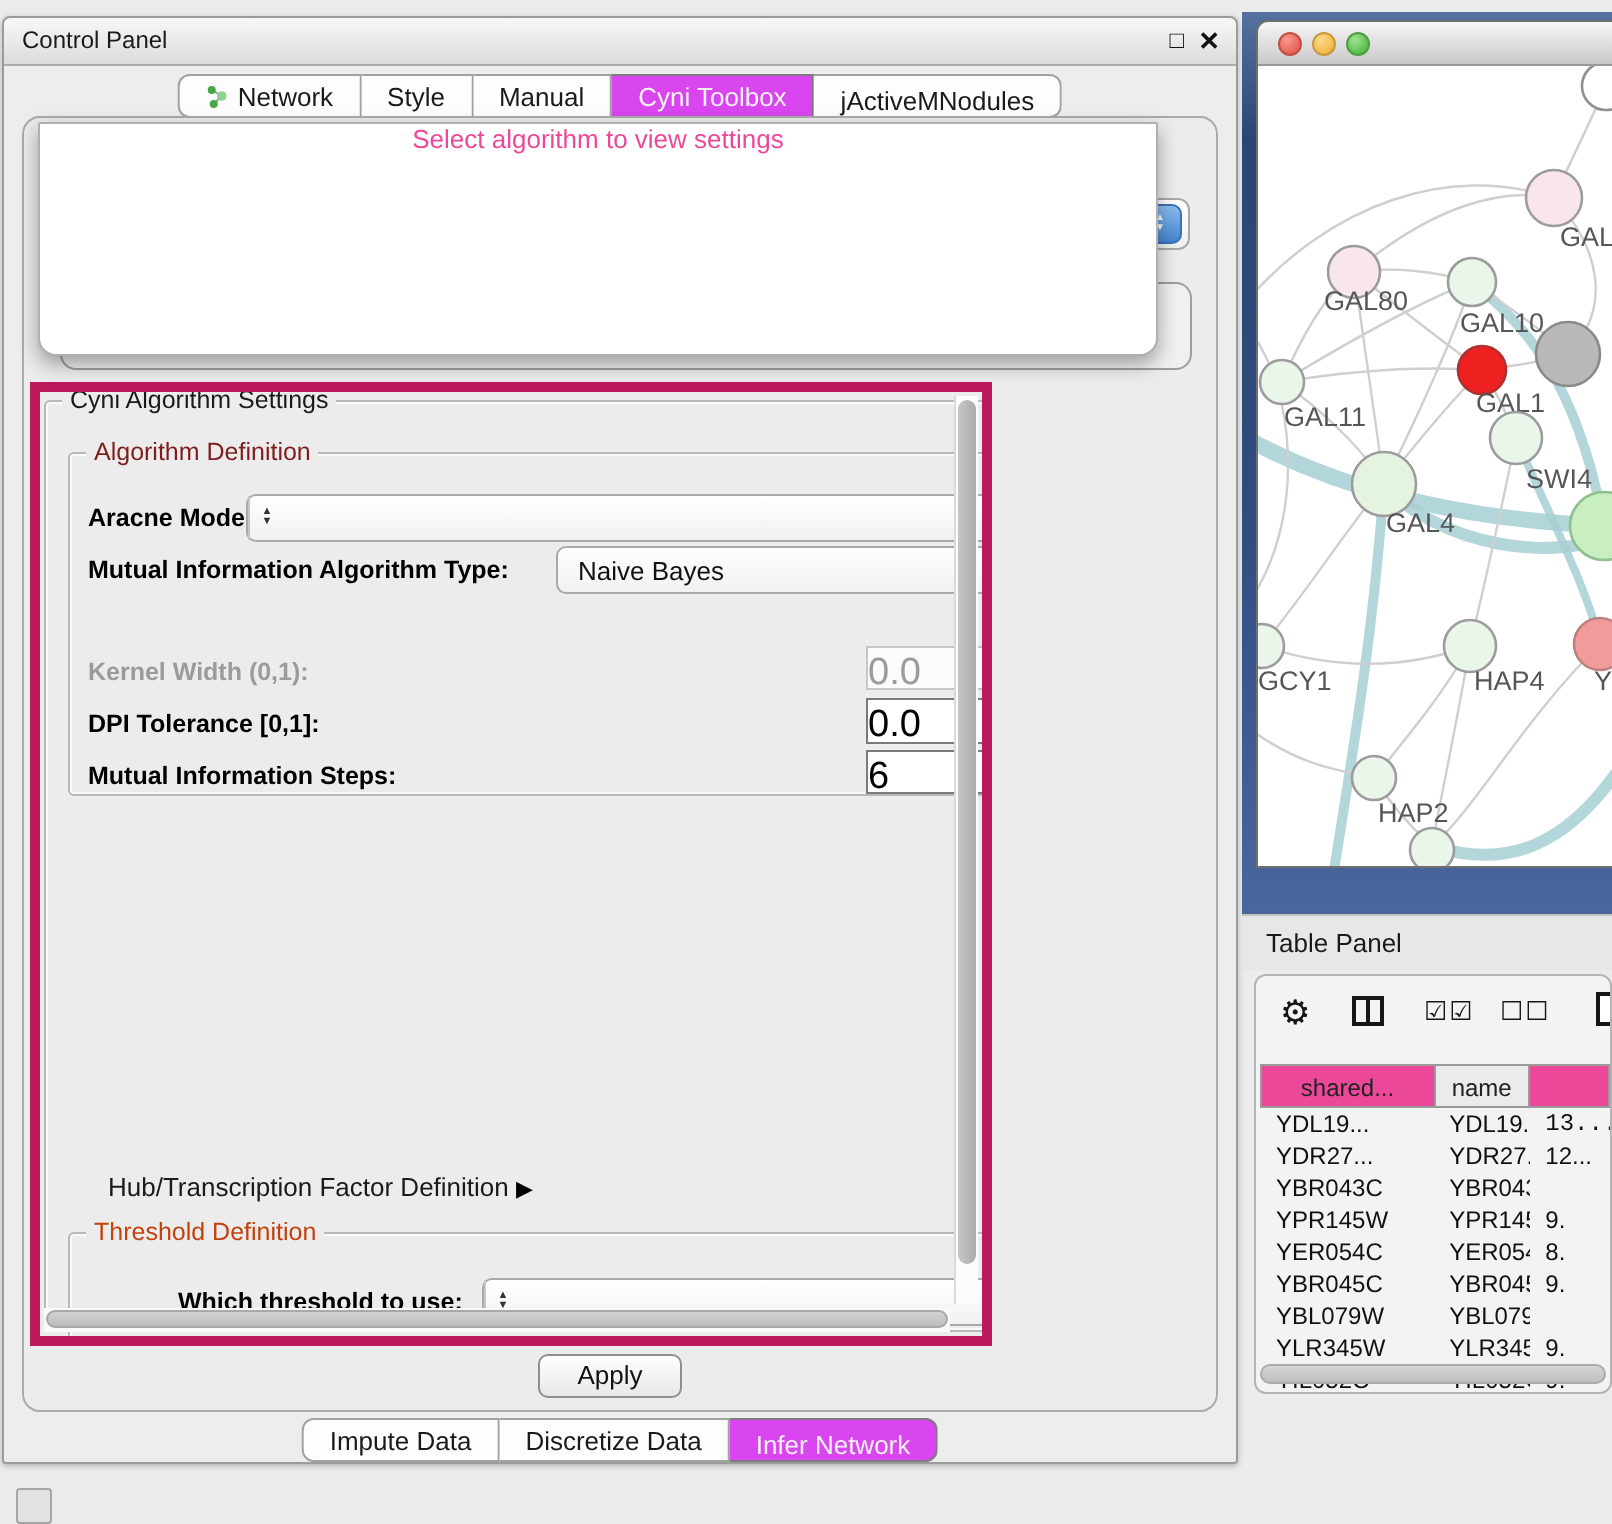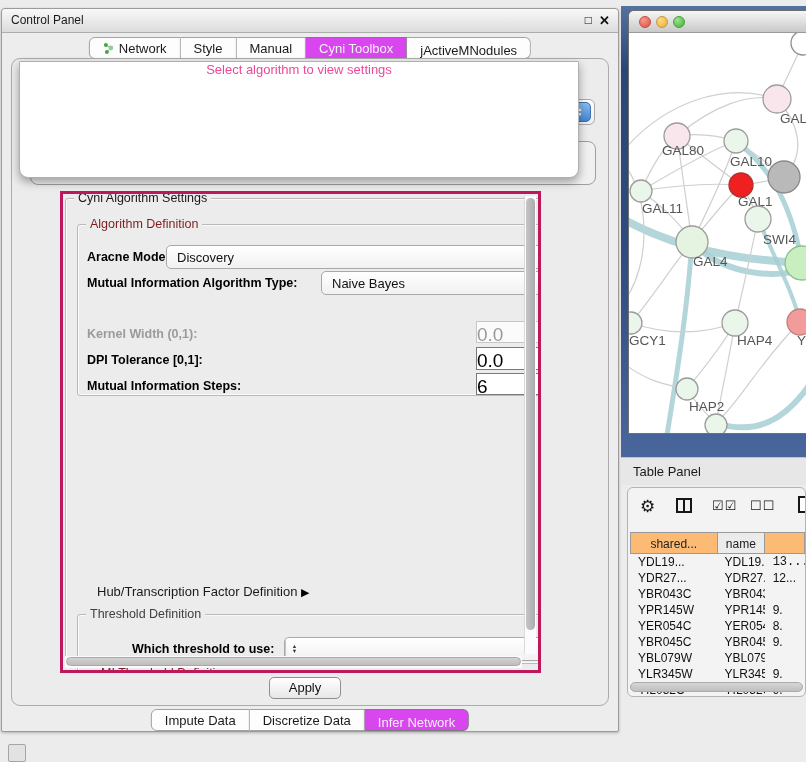--- a/index.html
+++ b/index.html
@@ -33,33 +33,33 @@
 
   
   #hidden-combo { left:295px; top:90px; width:298px; height:26px; background:linear-gradient(#FFF,#F0F0F0);
     border:1px solid #A9A9A9; border-radius:6px; }
   #hidden-combo .bluebtn { position:absolute; right:3px; top:2px; width:22px; height:20px; border-radius:5px;
     background:linear-gradient(#8BBCF0,#4585D0); border:1px solid #3C71B5;
     display:flex; flex-direction:column; align-items:center; justify-content:center; color:#FFF; font-size:5px; line-height:5px; }
   #hidden-field { left:28px; top:132px; width:566px; height:44px; border:1px solid #9E9E9E; border-radius:8px; background:#F0F0F0; }
 
   
-  #scrollpane { left:13px; top:182px; width:481px; height:482px; border:3px solid #be185d; background:#ECECEC; overflow:hidden;margin-left:45px; }
+  #scrollpane { left:13px; top:182px; width:481px; height:482px; border:5px solid #be185d; background:#ECECEC; overflow:hidden; }
   .vscroll { position:absolute; right:2px; top:2px; bottom:16px; width:12px; background:#FCFCFC; border-left:1px solid #DADADA; }
   .vthumb { position:absolute; left:1px; width:9px; border-radius:5px; background:linear-gradient(90deg,#C6C6C6,#ABABAB); }
   .hscroll { position:absolute; left:2px; right:16px; bottom:2px; height:12px; background:#FAFAFA; }
   .hthumb { position:absolute; left:1px; right:1px; top:1px; height:9px; border-radius:5px;
     background:linear-gradient(#D2D2D2,#BDBDBD); border:1px solid #A8A8A8; }
 
   
   .grp { position:absolute; border:1px solid #B9B9B9; border-radius:3px; box-shadow:inset 0 0 0 1px #FAFAFA; }
   .grp > .legend { position:absolute; top:-8px; left:8px; background:#ECECEC; padding:0 4px; font-size:12.5px; white-space:nowrap; }
   .leg-black { color:#1A1A1A; }
   .leg-blue { color:#7f1d1d; }
-  .leg-green { color:#404040; }
+  .leg-green { color:#c2410c; }
 
   .lbl { position:absolute; font-size:12.5px; font-weight:bold; color:#000; white-space:nowrap; }
   .lbl.dis { color:#9B9B9B; }
 
   .combo { position:absolute; background:linear-gradient(#FFFFFF,#F1F1F1); border:1px solid #A9A9A9;
     border-radius:5px; font-size:13px; color:#111; display:flex; align-items:center; }
   .combo .val { flex:1; padding-left:10px; white-space:nowrap; overflow:hidden; }
   .combo .stepper { width:18px; align-self:stretch; border-left:1px solid #C6C6C6;
     display:flex; flex-direction:column; align-items:center; justify-content:center; font-size:5.5px; line-height:5px; color:#333; }
 
@@ -111,21 +111,21 @@
   #split-ico i:first-child { border-right:1px solid #161616; }
   #split-ico i:last-child { border-left:1px solid #161616; }
   #cb-on { left:84px; top:10px; font-size:13px; letter-spacing:1px; }
   #cb-off { left:122px; top:10px; font-size:13px; letter-spacing:1px; }
   #cut-ico { left:170px; top:8px; width:14px; height:17px; border:2px solid #161616; background:#FFF; }
   #tp-table { position:absolute; left:2px; top:44px; right:0; }
   .th-row, .tr { display:flex; }
   .th { height:22px; line-height:22px; text-align:center; font-size:12px; color:#222;
     border:1px solid #9A9A9A; border-left:none; background:#EBEBEB; overflow:hidden; }
   .th:first-child { border-left:1px solid #9A9A9A; }
-  .th.hl { background:#fdba74; }
+  .th.hl { background:#ec4899; }
   .tr { height:16px; }
   .td { font-size:12px; color:#111; line-height:16px; padding-left:8px; white-space:nowrap; overflow:hidden; }
   #tp-hscroll { position:absolute; left:2px; right:2px; bottom:3px; height:11px; }
   #tp-hthumb { position:absolute; left:0; right:0; top:0; height:10px; border-radius:5px;
     background:linear-gradient(#D6D6D6,#BFBFBF); border:1px solid #ABABAB; }
 
   #dock-ico { left:8px; top:744px; width:18px; height:18px; background:#E2E2E2; border:1px solid #A5A5A5; border-radius:2px; }
 </style>
 </head>
 <body>
@@ -173,21 +173,20 @@
 
     <div class="grp" style="left:2px; top:4px; width:564px; height:466px;">
       <span class="legend leg-black">Cyni Algorithm Settings</span>
     </div>
 
     <div class="grp" style="left:14px; top:30px; width:544px; height:172px;">
       <span class="legend leg-blue">Algorithm Definition</span>
 
       <span class="lbl" style="left:9px; top:25px;">Aracne Mode:</span>
       <div class="combo" style="left:88px; top:20px; width:452px; height:24px;">
-        <span class="val">Discovery</span>
         <span class="stepper">▲<br>▼</span>
       </div>
 
       <span class="lbl" style="left:9px; top:51px;">Mutual Information Algorithm Type:</span>
       <div class="combo" style="left:243px; top:46px; width:297px; height:24px;">
         <span class="val">Naive Bayes</span>
         <span class="stepper">▲<br>▼</span>
       </div>
 
       <span class="checkbox" style="left:523px; top:74px;"></span>

